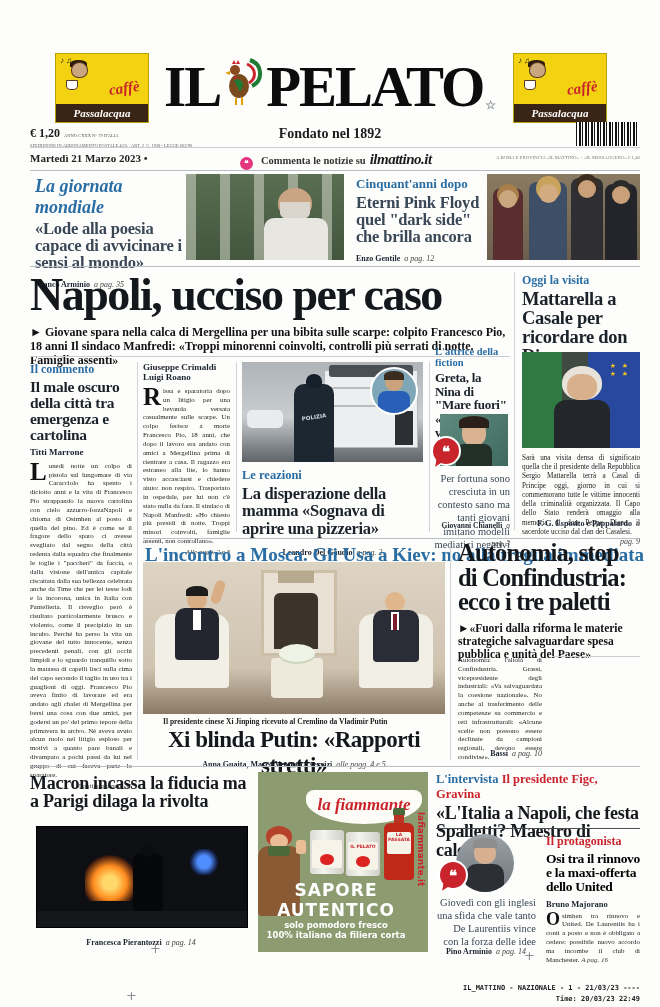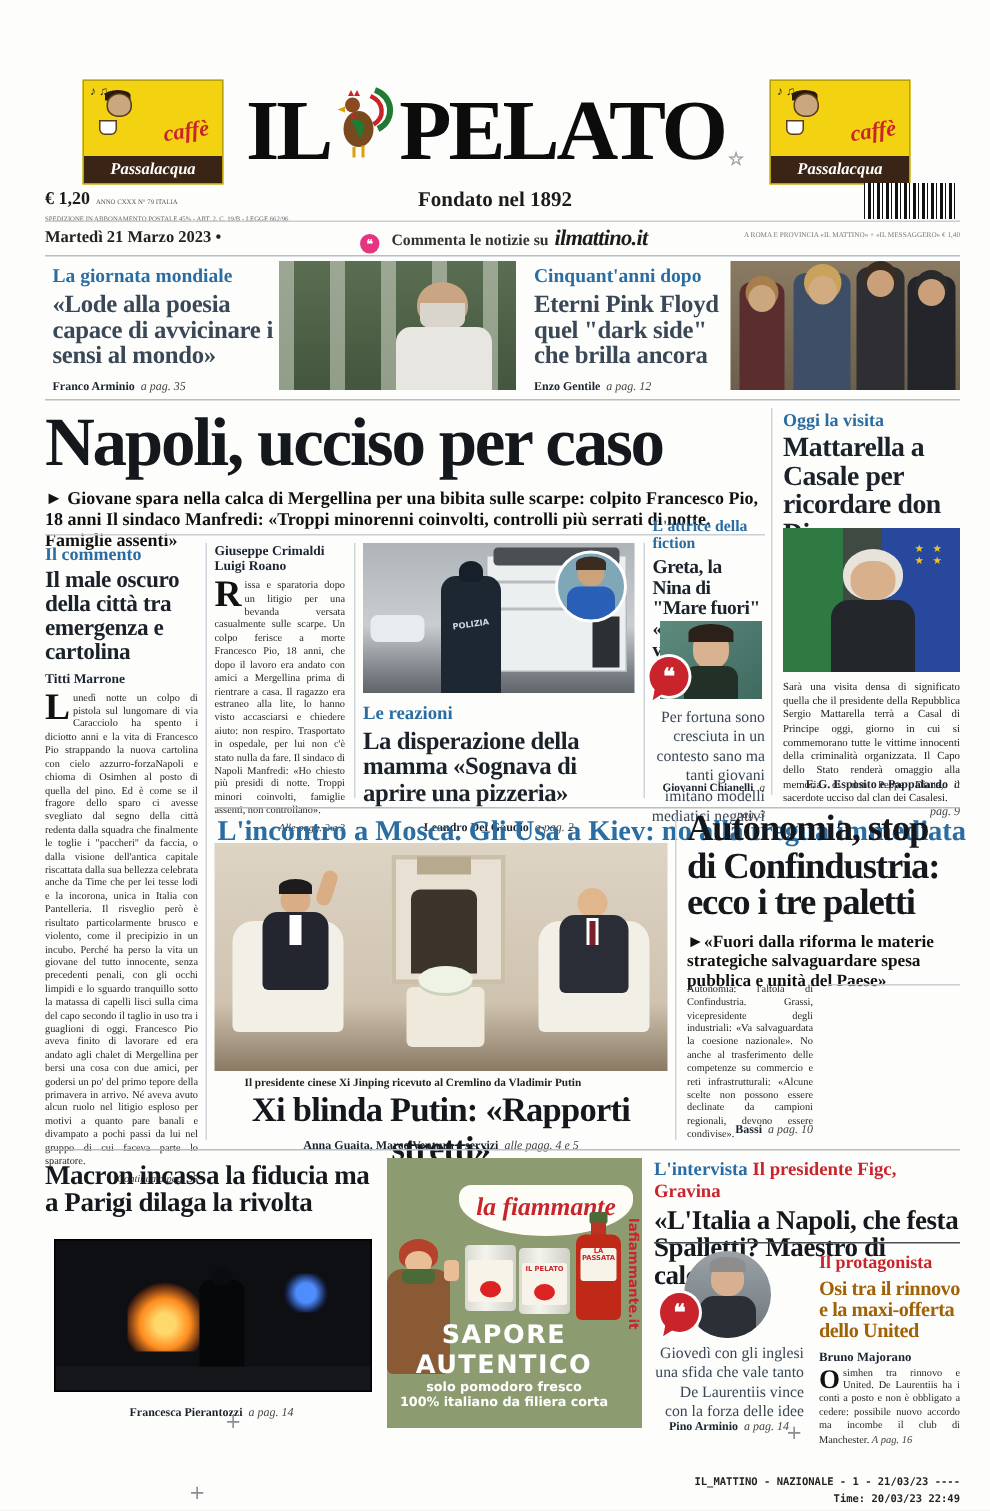--- a/index.html
+++ b/index.html
@@ -126,21 +126,21 @@
     <span class="qcircle">❝</span>
     <span style="font-weight:bold;font-size:10.5px;color:#333;">Commenta le notizie su</span>
     <span class="script-site">ilmattino.it</span>
   </div>
 
   <div class="abs" style="left:460px;top:155px;width:180px;font-size:4.8px;color:#777;text-align:right;">A ROMA E PROVINCIA «IL MATTINO» + «IL MESSAGGERO» € 1,40</div>
 
   <div class="rule" style="left:30px;top:170px;width:610px;background:#b7bec4;"></div>
 
   <div class="abs" style="left:35px;top:176px;width:148px;">
-    <div class="kicker" style="font-size:13px;">La giornata mondiale</div>
+    <div class="kicker" style="font-size:18px;font-style:italic;">La giornata mondiale</div>
     <div class="teaser-title" style="font-size:16.5px;margin-top:2px;">«Lode alla poesia capace di avvicinare i sensi al mondo»</div>
     <div style="margin-top:2px;"><span class="byline">Franco Arminio</span>
       <span class="pageref">a pag. 35</span></div>
   </div>
   <div class="photo" style="left:186px;top:174px;width:158px;height:86px;background:linear-gradient(180deg,#5a6e52,#43563e);">
     <div class="abs" style="left:0;top:0;width:100%;height:100%;background:repeating-linear-gradient(90deg,rgba(210,215,200,.55) 0 10px,rgba(90,110,80,0) 10px 34px);"></div>
     <div class="abs" style="left:92px;top:14px;width:34px;height:30px;background:#c9a583;border-radius:50% 50% 45% 45%;"></div>
     <div class="abs" style="left:94px;top:28px;width:30px;height:18px;background:#d9d5cd;border-radius:0 0 40% 40%;"></div>
     <div class="abs" style="left:78px;top:44px;width:64px;height:42px;background:#e8e6e0;border-radius:10px 10px 0 0;"></div>
   </div>
@@ -370,21 +370,21 @@
   </div>
   <div class="quote-badge" style="left:440px;top:862px;">❝</div>
   <div class="abs rightquote" style="left:436px;top:896px;width:100px;">Giovedì con gli inglesi una sfida che vale tanto De Laurentiis vince con la forza delle idee</div>
   <div class="abs" style="left:436px;top:940px;width:100px;text-align:center;">
     <span class="byline">Pino Arminio</span>
     <span class="pageref">a pag. 14</span>
   </div>
 
   <div class="abs" style="left:546px;top:834px;width:94px;">
     <div class="red" style="font-weight:bold;font-size:12px;">Il protagonista</div>
-    <div class="headline" style="font-size:13.5px;line-height:1.05;margin-top:3px;color:#a16207;">Osi tra il rinnovo e la maxi-offerta dello United</div>
+    <div class="headline" style="font-size:13.5px;line-height:1.05;margin-top:3px;color:#000000;">Osi tra il rinnovo e la maxi-offerta dello United</div>
     <div class="byline" style="margin-top:4px;font-size:8.5px;">Bruno Majorano</div>
     <div class="micro" style="margin-top:3px;">
       <span class="dropcap" style="font-size:18px;line-height:15px;">O</span><span>simhen tra rinnovo e United. De Laurentiis ha i conti a posto e non è obbligato a cedere: possibile nuovo accordo ma incombe il club di Manchester.</span>
       <span class="pageref" style="font-size:7px;">A pag. 16</span>
     </div>
   </div>
 
   <div class="plus" style="left:150px;top:941px;">+</div>
   <div class="plus" style="left:524px;top:948px;">+</div>
   <div class="plus" style="left:126px;top:988px;">+</div>

